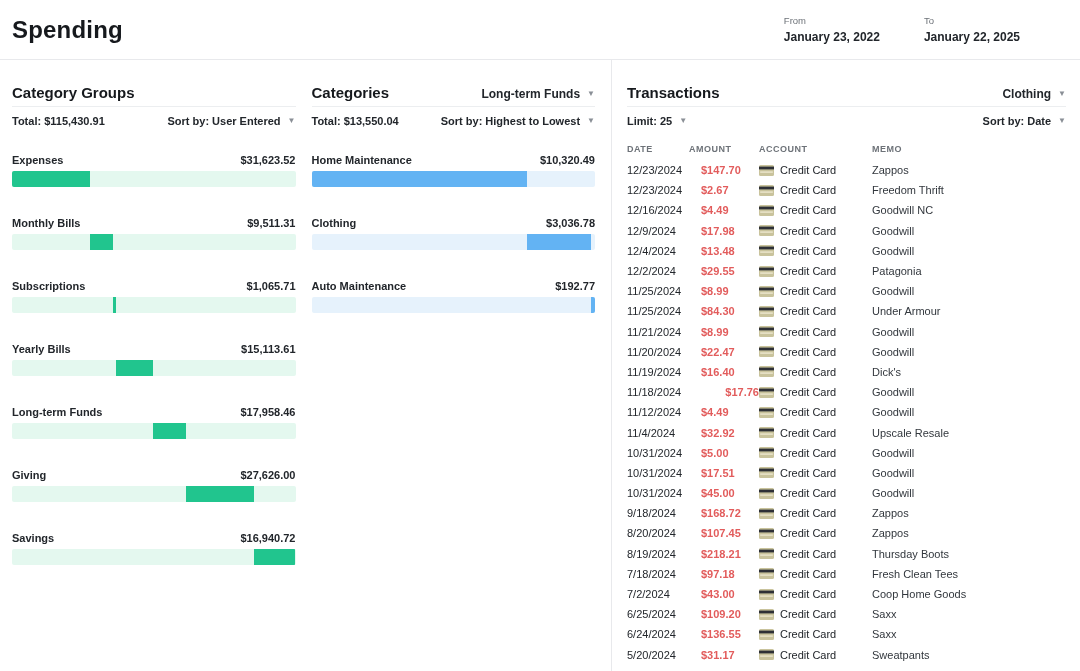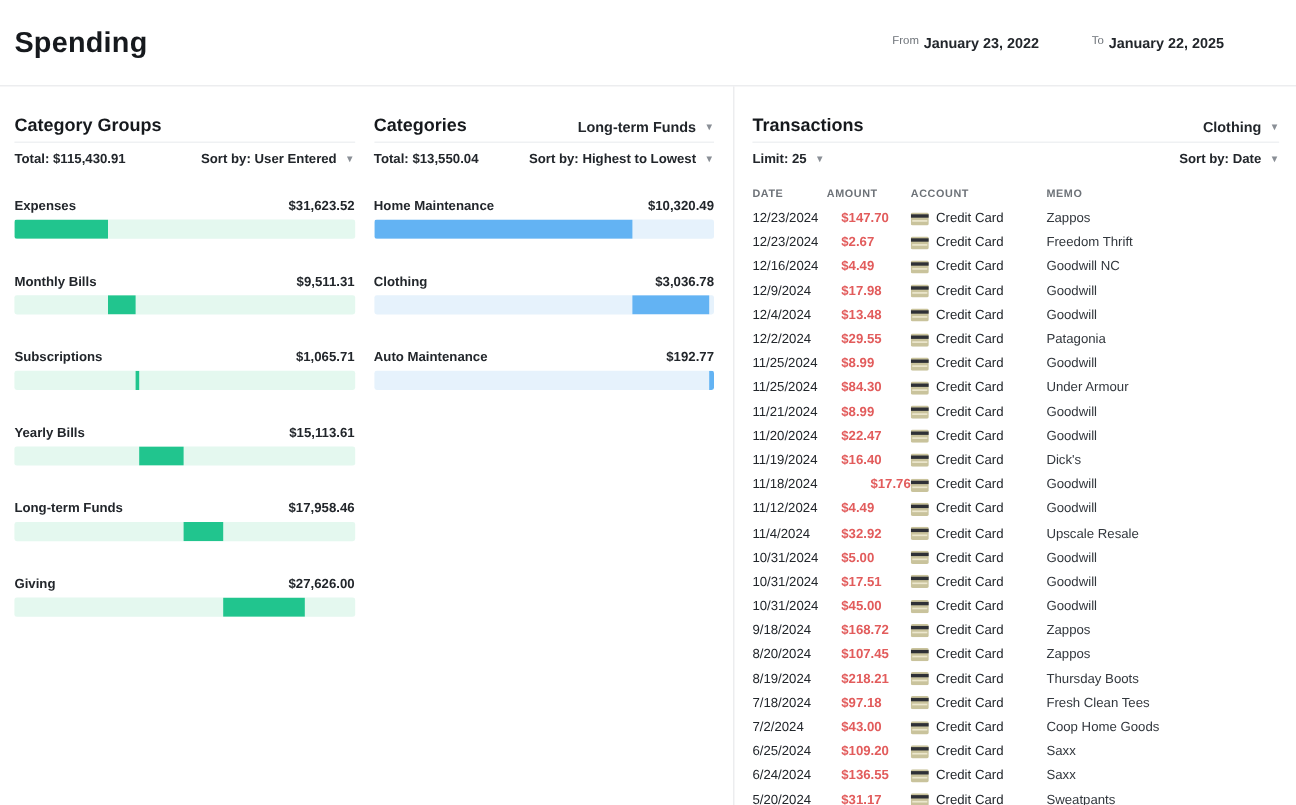--- a/index.html
+++ b/index.html
@@ -4,27 +4,27 @@
 <style>
   * { box-sizing: border-box; }
   html,body { margin:0; padding:0; }
   body {
     width:1080px; height:671px; overflow:hidden;
     background:#ffffff; color:#22262b;
     font-family:"Liberation Sans", sans-serif;
   }
   
   .topbar {
-    height:72px; border-bottom:1px solid #e8e9ec;
+    height:60px; border-bottom:1px solid #e8e9ec;
     display:flex; align-items:center; justify-content:space-between;
     padding:0 60px 0 12px;
   }
   .page-title { font-size:24px; font-weight:700; margin:0; color:#16191d; letter-spacing:.2px; }
   .dates { display:flex; gap:44px; }
-  .date-field { display:flex; flex-direction:row; gap:4px; cursor:pointer; }
+  .date-field { display:flex; flex-direction:column; gap:4px; cursor:pointer; }
   .date-label { font-size:9.5px; color:#6d7278; }
   .date-value { font-size:12px; font-weight:700; color:#22262b; }
   
   .content { display:flex; height:615px; }
   .left {
     width:612px; flex:none; border-right:1px solid #e8e9ec;
     display:flex; gap:16px; padding:24px 16px 0 12px;
   }
   .panel { flex:1; min-width:0; }
   .txns { flex:1; min-width:0; padding:24px 14px 0 15px; }
@@ -150,20 +150,29 @@
   <div class="bar-item">
     <div class="bar-item-head">
       <span class="bar-label">Giving</span>
       <span class="bar-amount">$27,626.00</span>
     </div>
     <div class="bar-track" style="background: rgb(228, 248, 239);">
       <div class="bar-fill" style="background: rgb(33, 197, 142); left: 61.39%; width: 23.93%;"></div>
     </div>
   </div>
 
+  <div class="bar-item">
+    <div class="bar-item-head">
+      <span class="bar-label">Savings</span>
+      <span class="bar-amount">$16,940.72</span>
+    </div>
+    <div class="bar-track" style="background: rgb(228, 248, 239);">
+      <div class="bar-fill" style="background: rgb(33, 197, 142); left: 85.32%; width: 14.68%;"></div>
+    </div>
+  </div>
 </div>
     </div>
 
     <div class="panel">
       <div class="panel-head">
         <span class="panel-title">Categories</span>
         <span class="filter-dd">
           <span>Long-term Funds</span>
           <span class="chev">▼</span>
         </span>

